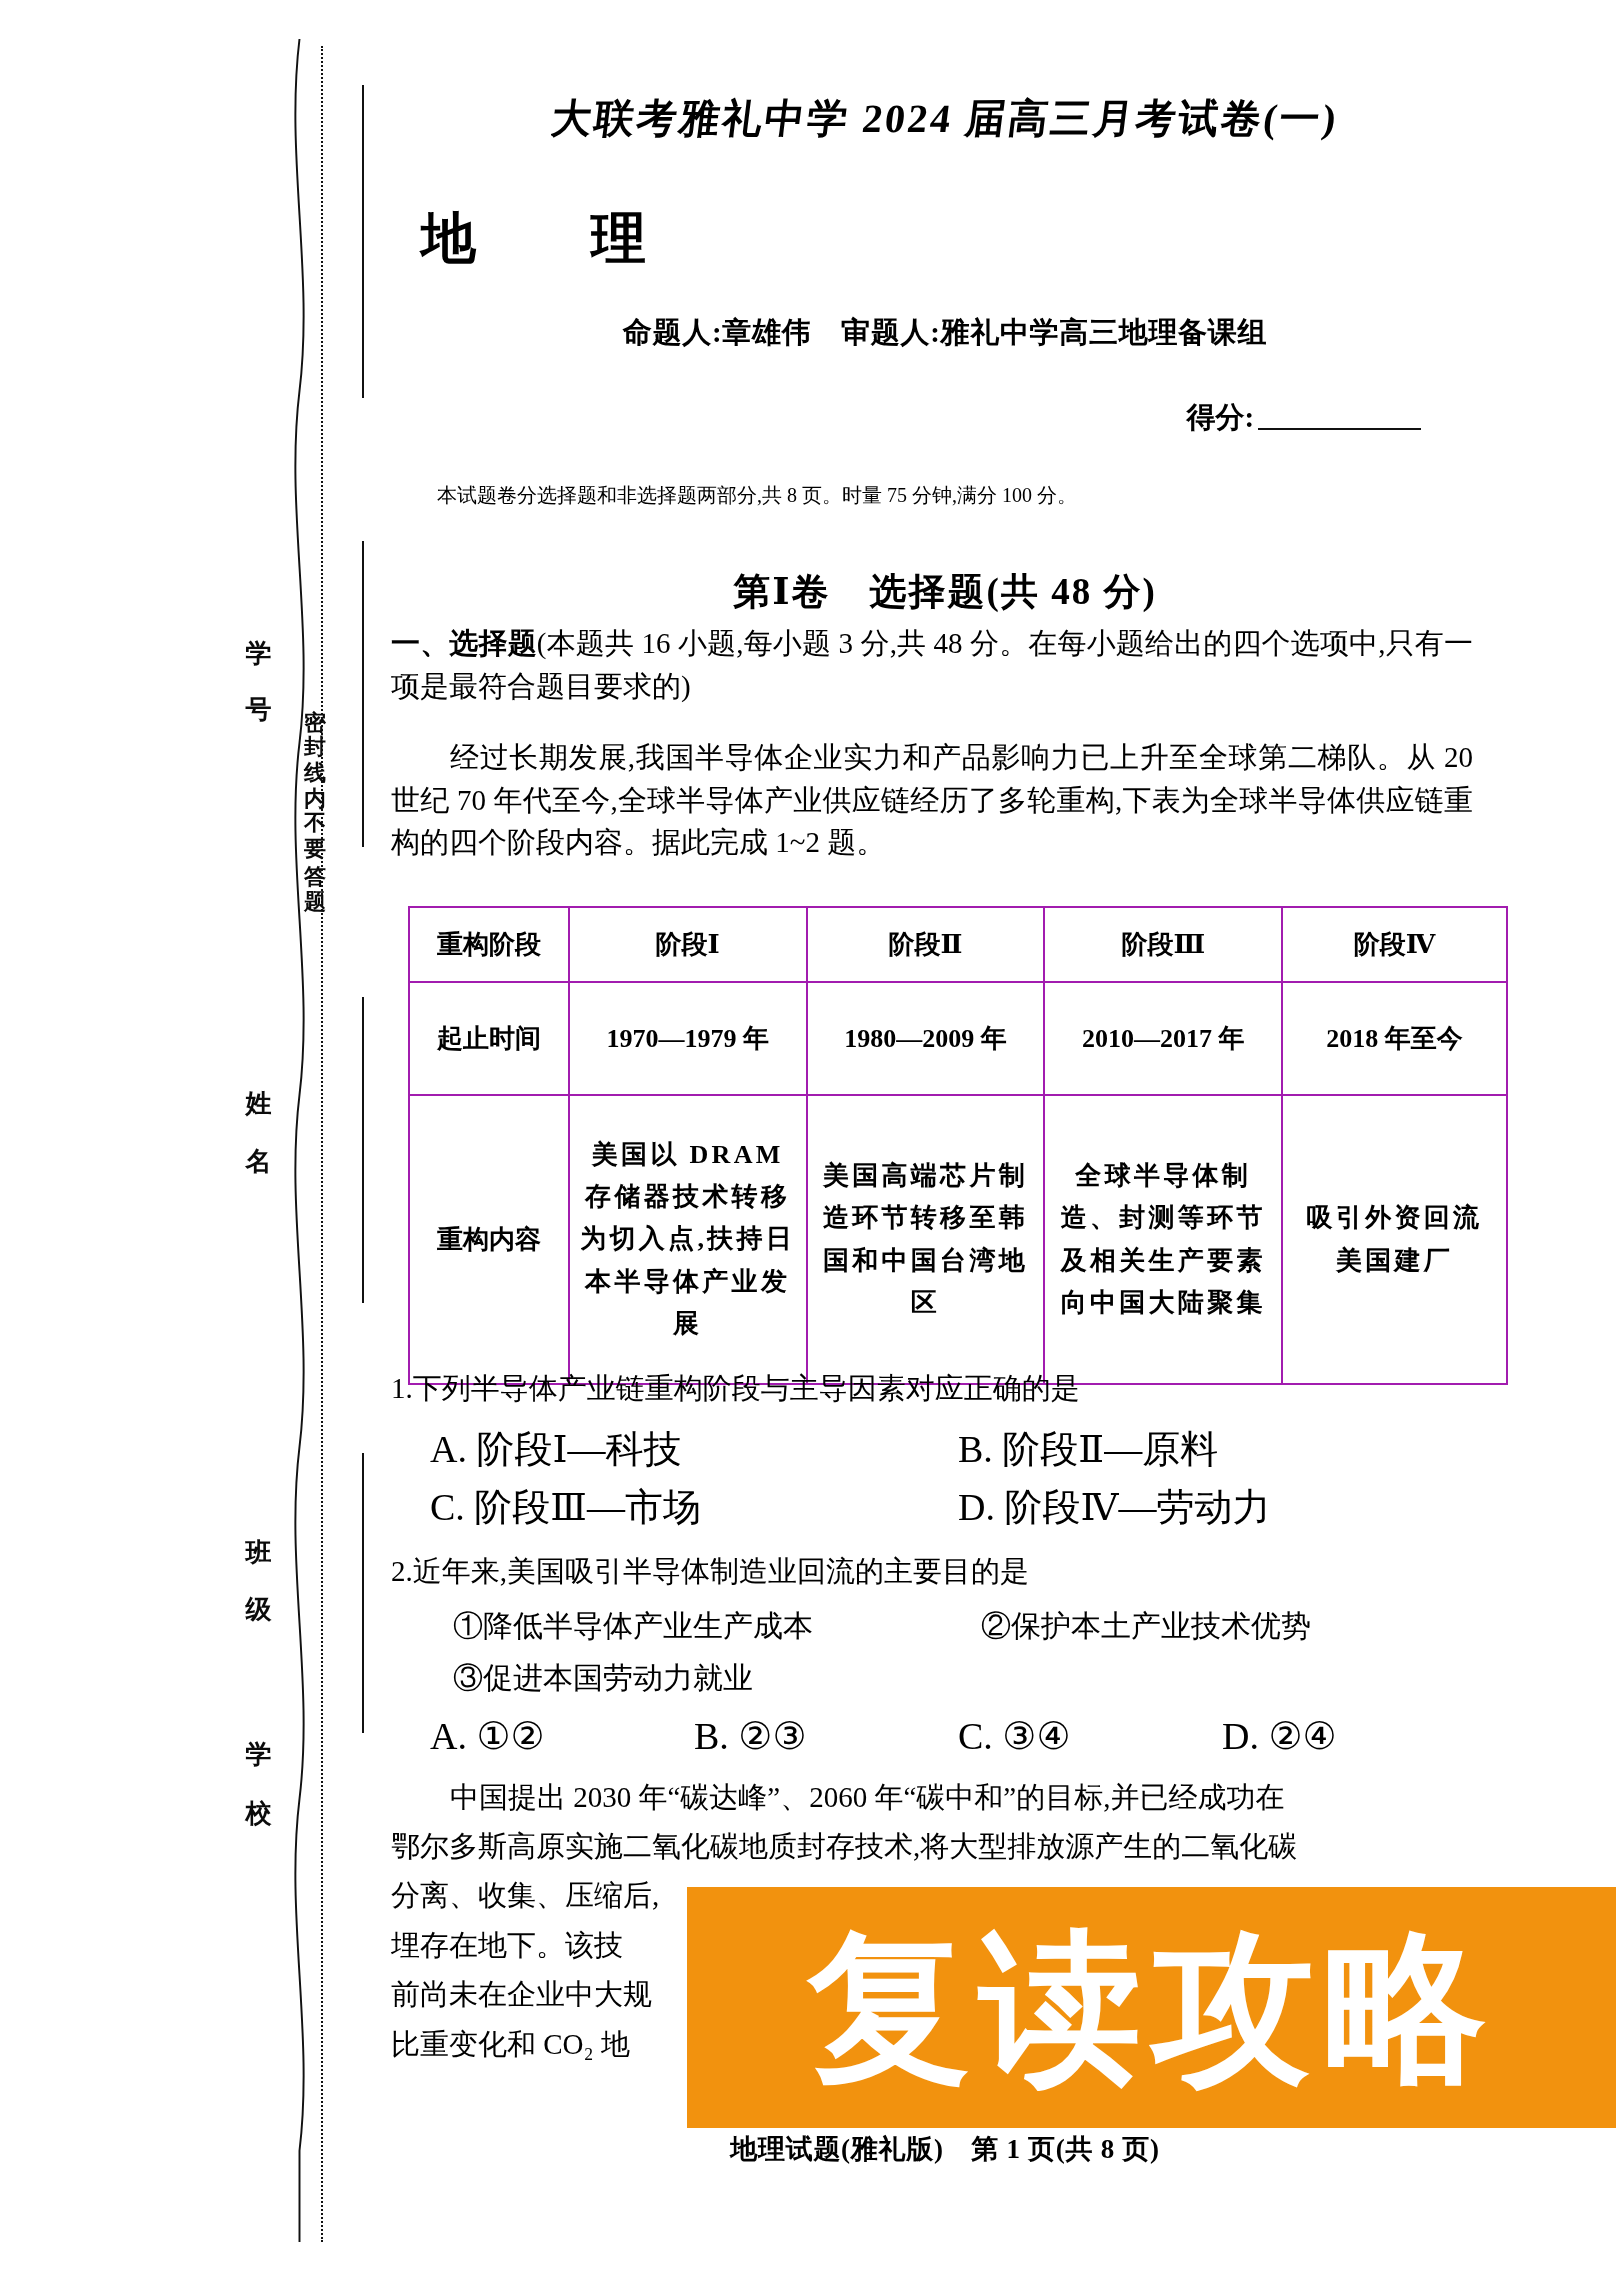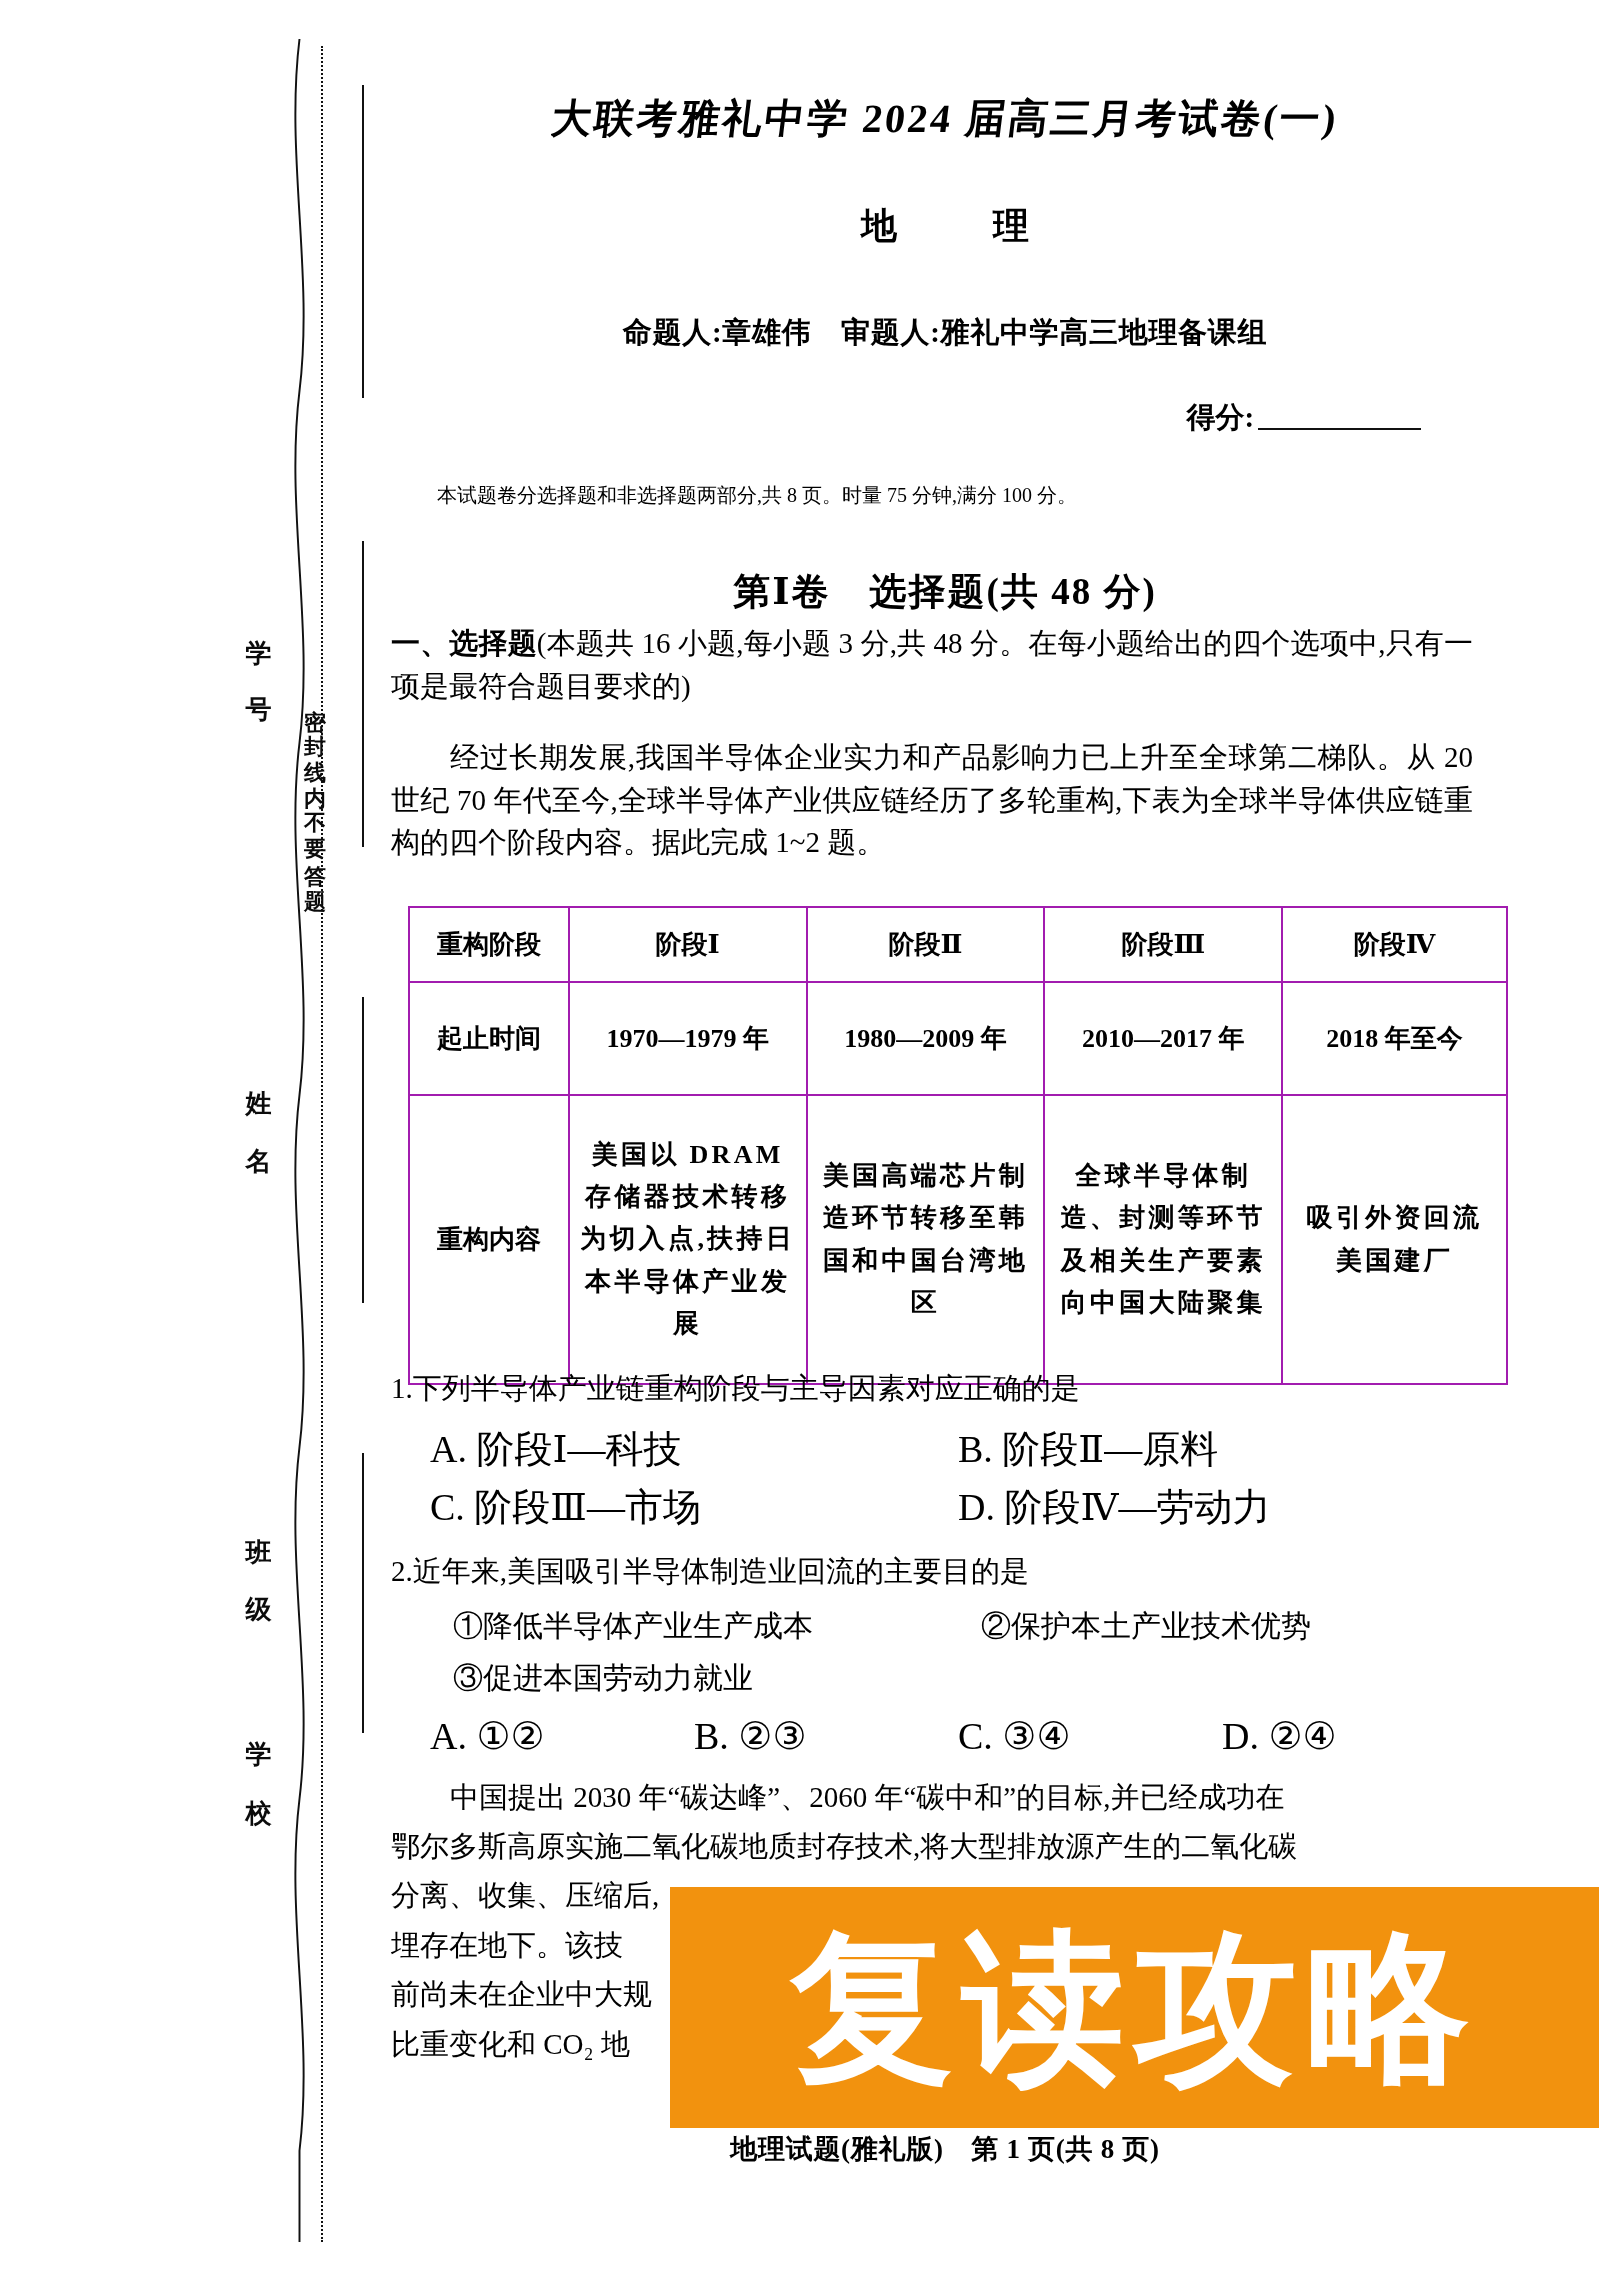--- a/index.html
+++ b/index.html
@@ -68,22 +68,22 @@
     font-size: 40px;
     font-weight: 700;
     letter-spacing: 2.6px;
     font-family: "Liberation Serif", "DejaVu Serif", serif;
     transform: skewX(-7deg);
   }
   .subject {
     position: absolute;
     left: 0; top: 202px;
     width: 1108px;
-    text-align: center;
-    font-size: 36px;
+    text-align: left;
+    font-size: 55px;
     font-weight: 700;
     letter-spacing: 30px;
     text-indent: 30px;
   }
   .authors {
     position: absolute;
     left: 0; top: 313px;
     width: 1108px;
     text-align: center;
     font-size: 29px;
@@ -180,21 +180,21 @@
     position: absolute;
     width: 1056px;
     display: flex;
     font-size: 30px;
   }
   .sub-opts > div { flex: 0 0 50%; }
 
   
   .watermark {
     position: absolute;
-    left: 670px; top: 1887px;
+    left: 687px; top: 1887px;
     width: 929px; height: 241px;
     display: flex;
     align-items: center;
     justify-content: center;
   }
   .watermark span {
     font-family: "Liberation Sans", "DejaVu Sans", sans-serif;
     font-weight: 700;
     font-size: 163px;
     color: #ffffff;

